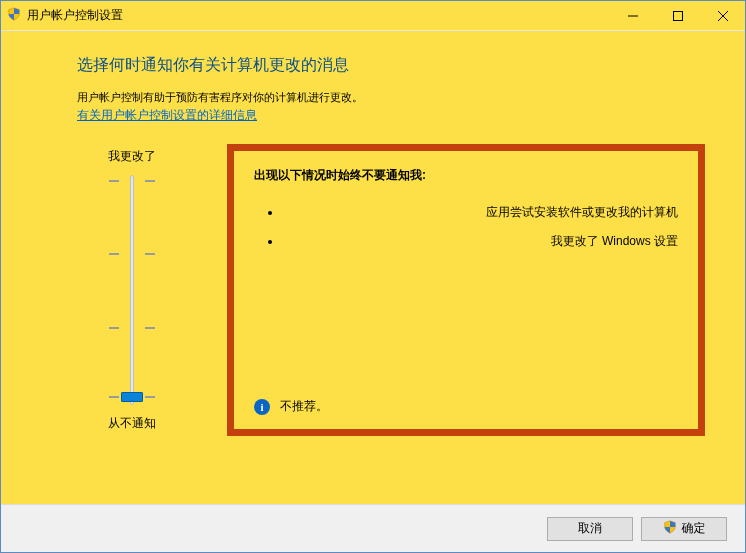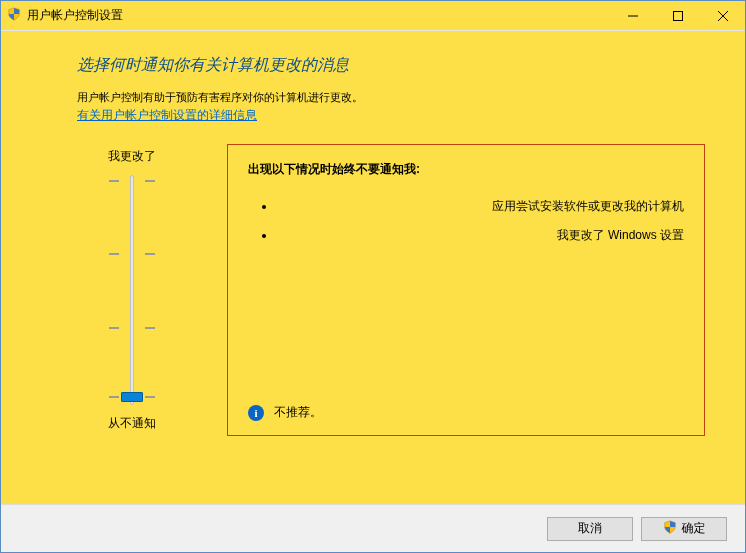--- a/index.html
+++ b/index.html
@@ -40,21 +40,20 @@
   .win-btn svg { display: block; }
   .content {
     flex: 1;
     padding: 24px 40px 10px 76px;
     position: relative;
   }
   .heading {
     color: #0b4e8c;
     font-size: 16px;
     margin-bottom: 14px;
-    font-style: italic;
   }
   .desc {
     font-size: 11px;
     color: #000;
     margin-bottom: 2px;
   }
   .link {
     color: #0066cc;
     text-decoration: underline;
     cursor: pointer;
@@ -108,21 +107,21 @@
   .thumb {
     position: absolute;
     left: 50%; transform: translateX(-50%);
     width: 22px; height: 10px;
     background: #0a84d8;
     border: 1px solid #005da0;
     border-radius: 1px;
   }
   .panel {
     flex: 1;
-    border: 1px solid #c2410c;
+    border: 7px solid #c2410c;
     padding: 16px 20px 14px 20px;
     display: flex; flex-direction: column;
     min-height: 240px;
   }
   .panel-heading {
     font-size: 12px;
     font-weight: bold;
     margin-bottom: 14px;
   }
   .bullets {

